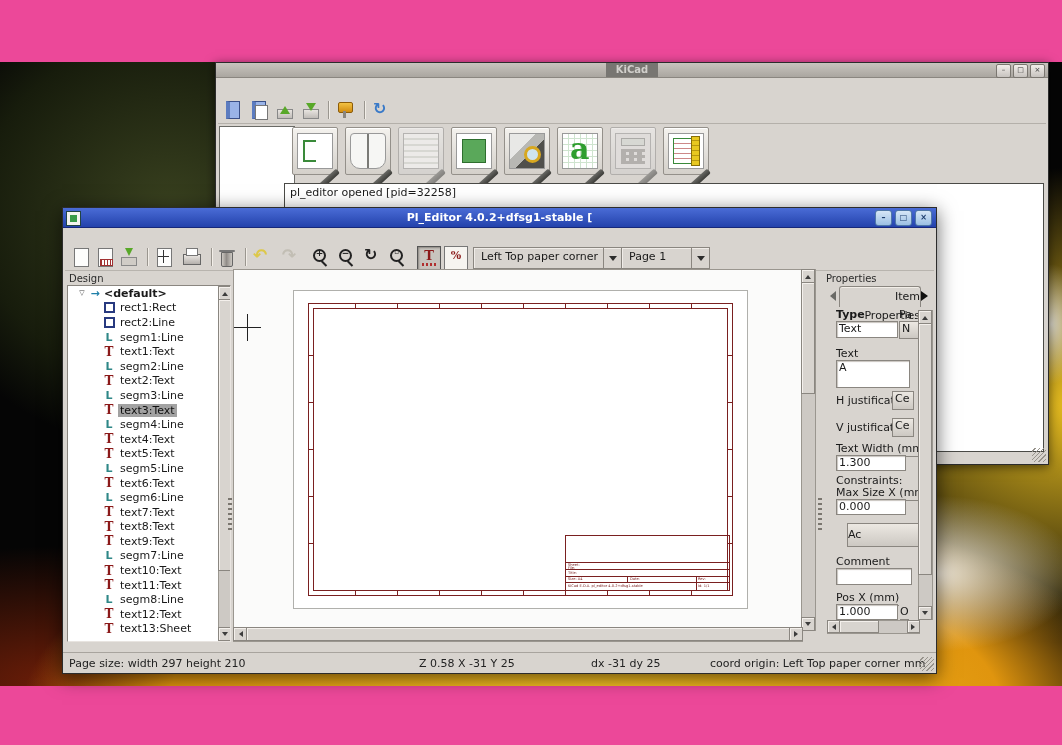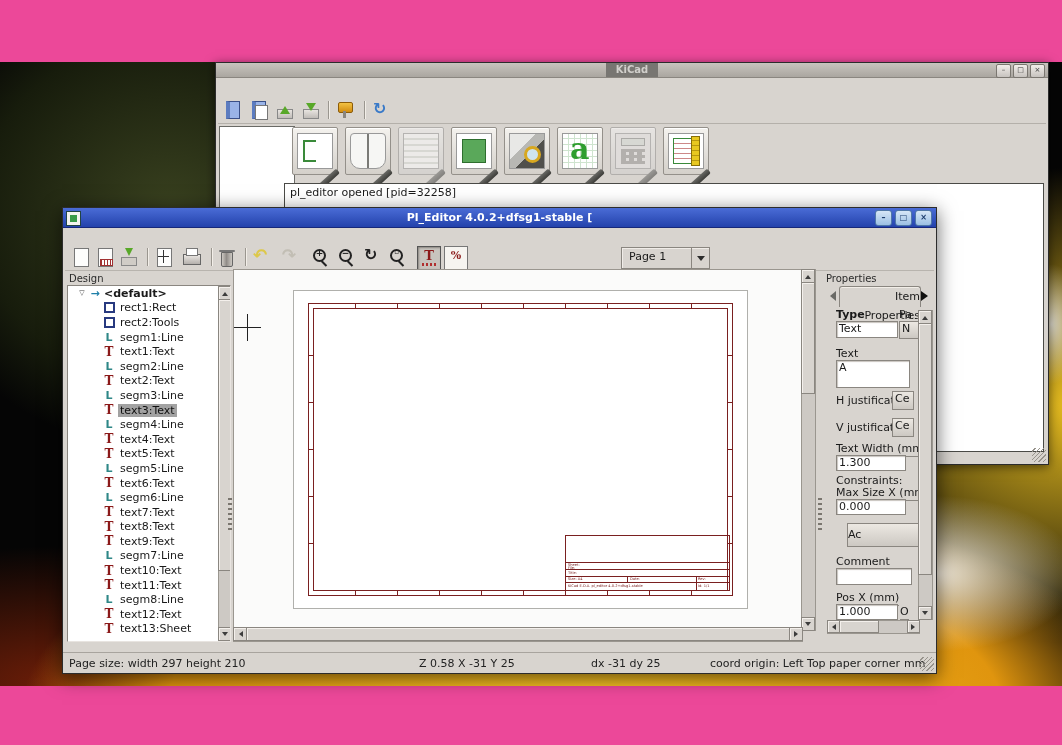--- a/index.html
+++ b/index.html
@@ -264,40 +264,44 @@
         </span>
       <span class="tb mag" style="left:271px">
           <span class="sign">−</span>
         </span>
       <span class="tb p-redraw" style="left:297px"></span>
       <span class="tb mag" style="left:322px">
           <span class="sign" style="font-size:7px">▫</span>
         </span>
       <span class="togglebox pressed" style="left:352px"><span class="glyph">T</span><span class="base"></span></span>
       <span class="togglebox" style="left:379px"><span class="glyph" style="font-size:11px">%</span></span>
+      <span class="combo" style="left:408px;width:140px">
+        <span>Left Top paper corner</span>
+        <span class="arrowbox"></span>
+      </span>
       <span class="combo" style="left:556px;width:80px">
         <span>Page 1</span>
         <span class="arrowbox"></span>
       </span>
     </div>
 
     <div class="dockcap" style="left:6px;top:65px">Design</div>
     <div class="tree">
       <div class="trow">
         <span class="exp">▽</span>
         <span class="ric">→</span>
         <span class="rootlabel">&lt;default&gt;</span>
       </div>
       <div class="trow titem t-rect">
           <span class="ti"></span>
           <span class="tlabel">rect1:Rect</span>
         </div>
         <div class="trow titem t-rect">
           <span class="ti"></span>
-          <span class="tlabel">rect2:Tools</span>
+          <span class="tlabel">rect2:Line</span>
         </div>
         <div class="trow titem t-line">
           <span class="ti"></span>
           <span class="tlabel">segm1:Line</span>
         </div>
         <div class="trow titem t-text">
           <span class="ti"></span>
           <span class="tlabel">text1:Text</span>
         </div>
         <div class="trow titem t-line">

